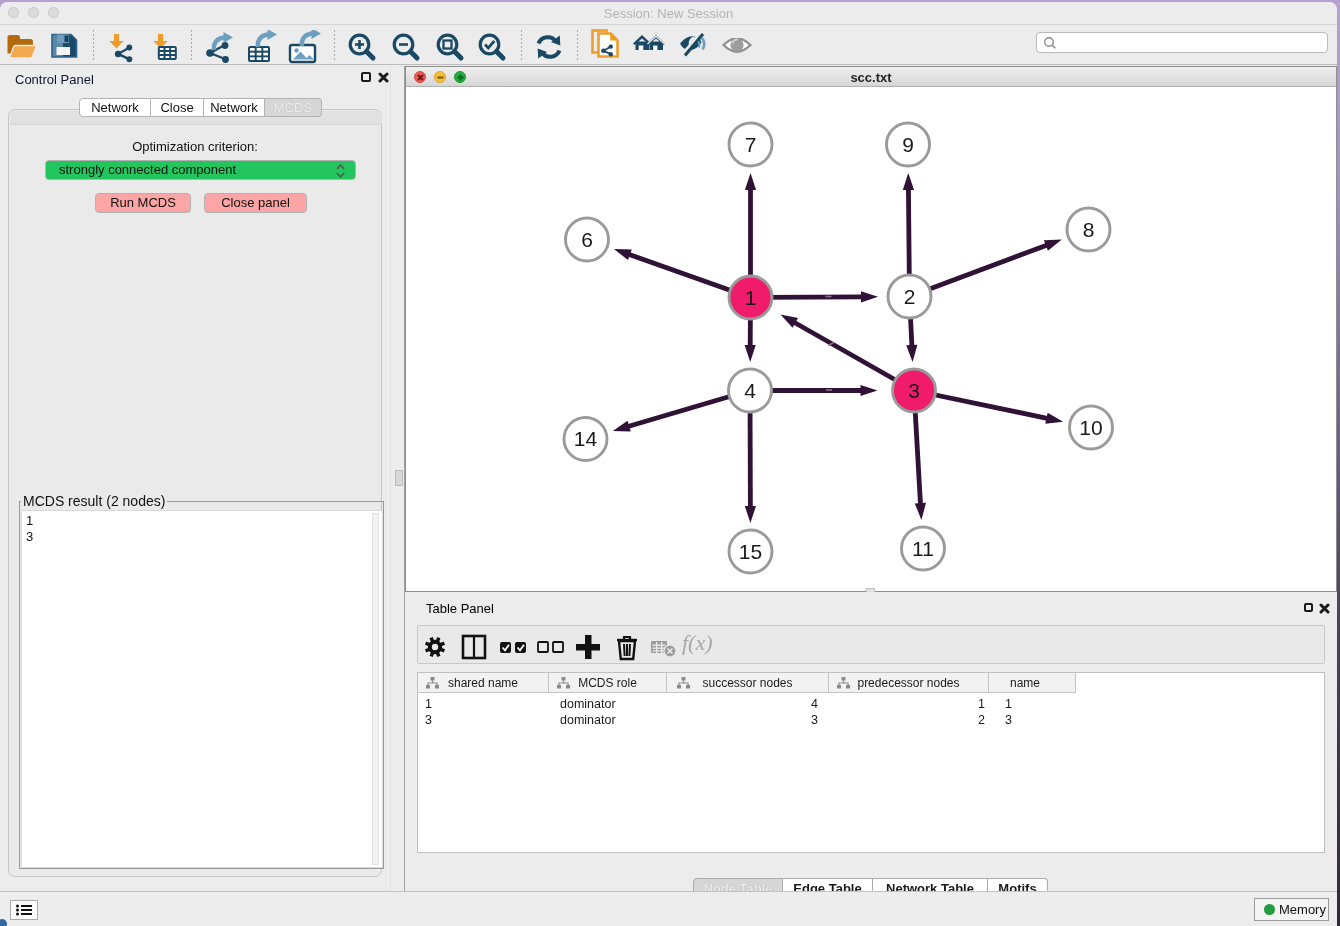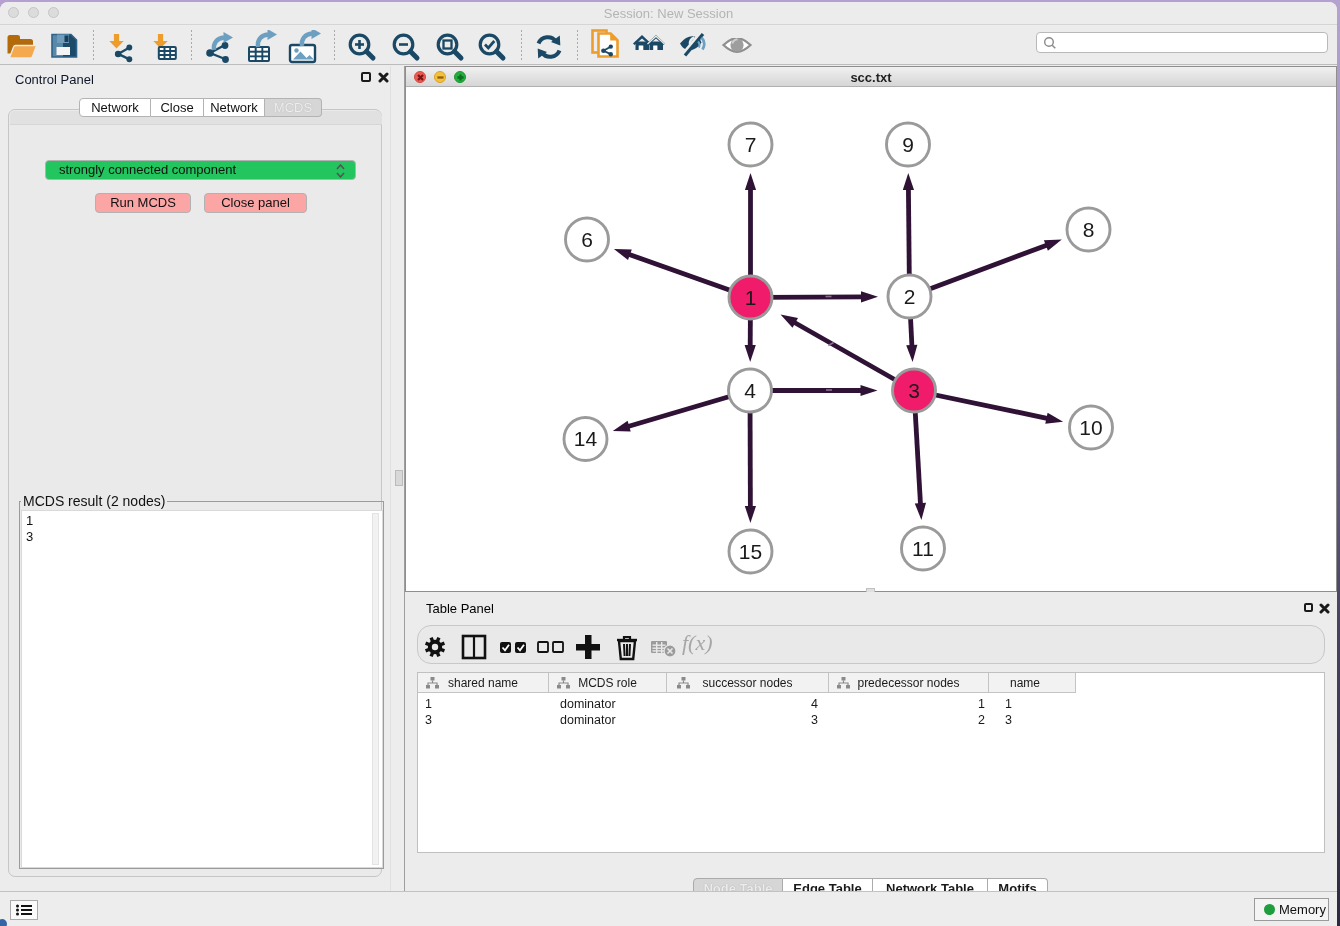--- a/index.html
+++ b/index.html
@@ -18,21 +18,21 @@
 
 #controlpanel { position:absolute; left:0; top:66px; width:390px; height:825px; background:#ececec; }
 #splitterv { position:absolute; left:390px; top:66px; width:15px; height:825px; background:#ededed; border-left:1px solid #e0e0e0; }
 #netframe { position:absolute; left:405px; top:66px; width:932px; height:526px; border:1px solid #8e8e8e; background:#fff; }
 #nf-titlebar { position:absolute; left:0; top:0; width:100%; height:20px; background:linear-gradient(180deg,#f0f0f0,#d6d6d6); border-bottom:1px solid #b0b0b0; }
 #nf-title { position:absolute; left:0; top:3px; width:100%; text-align:center; font-size:13px; font-weight:bold; color:#222; }
 .nftl { position:absolute; top:3.5px; width:12px; height:12px; border-radius:50%; font-size:9px; line-height:11px; text-align:center; }
 
 #tablepanel { position:absolute; left:405px; top:592px; width:932px; height:299px; background:#ececec; }
 #tp-title { position:absolute; left:21px; top:9px; font-size:13px; color:#000000; }
-#tp-toolbar { position:absolute; left:12px; top:33px; width:908px; height:39px; background:#e9e9e9; border:1px solid #c8c8c8; border-radius:14px; }
+#tp-toolbar { position:absolute; left:12px; top:33px; width:908px; height:39px; background:#e9e9e9; border:1px solid #c8c8c8; border-radius:2px; }
 #tp-table { position:absolute; left:12px; top:80px; width:908px; height:181px; background:#fff; border:1px solid #c0c0c0; }
 .th { position:absolute; top:0; height:20px; background:#f2f2f2; border-right:1px solid #c4c4c4; border-bottom:1px solid #c4c4c4; font-size:12px; color:#1a1a1a; text-align:center; line-height:20px; }
 .td { position:absolute; font-size:12.5px; color:#1a1a1a; height:16px; line-height:16px; }
 
 .btab { position:absolute; top:286px; height:21px; background:#fff; border:1px solid #ababab; font-size:13px; font-weight:bold; color:#1a1a1a; text-align:center; line-height:19px; }
 
 #statusbar { position:absolute; left:0; top:891px; width:1337px; height:35px; background:#ededed; border-top:1px solid #c2c2c2; }
 #memorybtn { position:absolute; left:1254px; top:6px; width:75px; height:23px; background:#f4f4f4; border:1px solid #9a9a9a; font-size:13px; color:#111; }
 #listbtn { position:absolute; left:10px; top:8px; width:28px; height:20px; background:#fafafa; border:1px solid #ababab; }
 
@@ -197,20 +197,21 @@
 </div>
 <div id="controlpanel">
   <div style="position:absolute;left:15px;top:6px;font-size:13px;color:#0f172a;">Control Panel</div>
   <div style="position:absolute;left:361px;top:6px;width:10px;height:10px;border:2px solid #1a1a1a;border-radius:2px;"></div>
   <svg width="11" height="11" viewBox="0 0 11 11" style="position:absolute;left:378px;top:6px;">
       <path d="M2 2 L9 9 M9 2 L2 9" stroke="#1a1a1a" stroke-width="3" stroke-linecap="round"></path>
     </svg>
 </div>
 <div id="cp-body">
     <div id="cp-band"></div>
+  <div id="optlabel">Optimization criterion:</div>
   <div id="dropdown">strongly connected component<svg width="11" height="14" style="position:absolute;right:9px;top:3px;" viewBox="0 0 11 14">
         <path d="M2 5 L5.5 1 L9 5" fill="none" stroke="#555" stroke-width="1.6"></path>
         <path d="M2 9 L5.5 13 L9 9" fill="none" stroke="#555" stroke-width="1.6"></path>
       </svg></div>
   <div class="cpbtn" style="left:86px;width:96px;">Run MCDS</div>
   <div class="cpbtn" style="left:195px;width:103px;">Close panel</div>
   <fieldset id="mcdsbox">
       <legend>MCDS result (2 nodes)</legend>
     <div id="mcdstext">1<br>3<div style="position:absolute;right:3px;top:2px;width:7px;height:352px;background:#f2f2f2;border:1px solid #e3e3e3;"></div></div>
   </fieldset>

